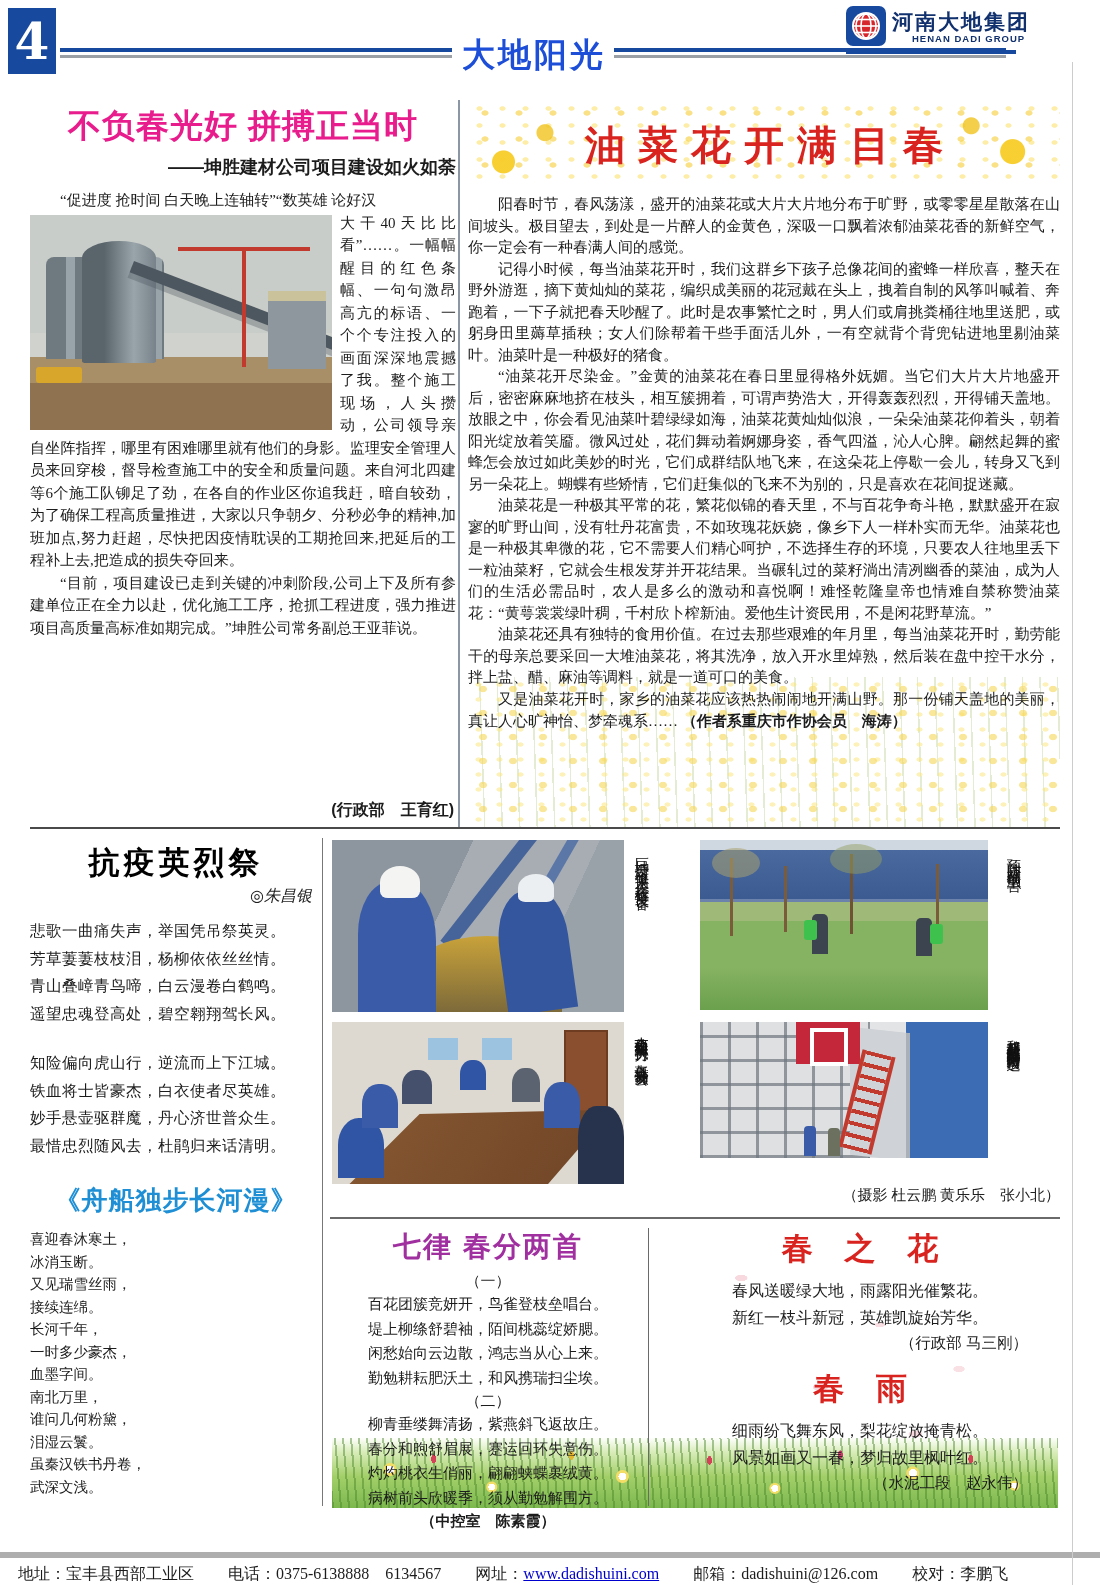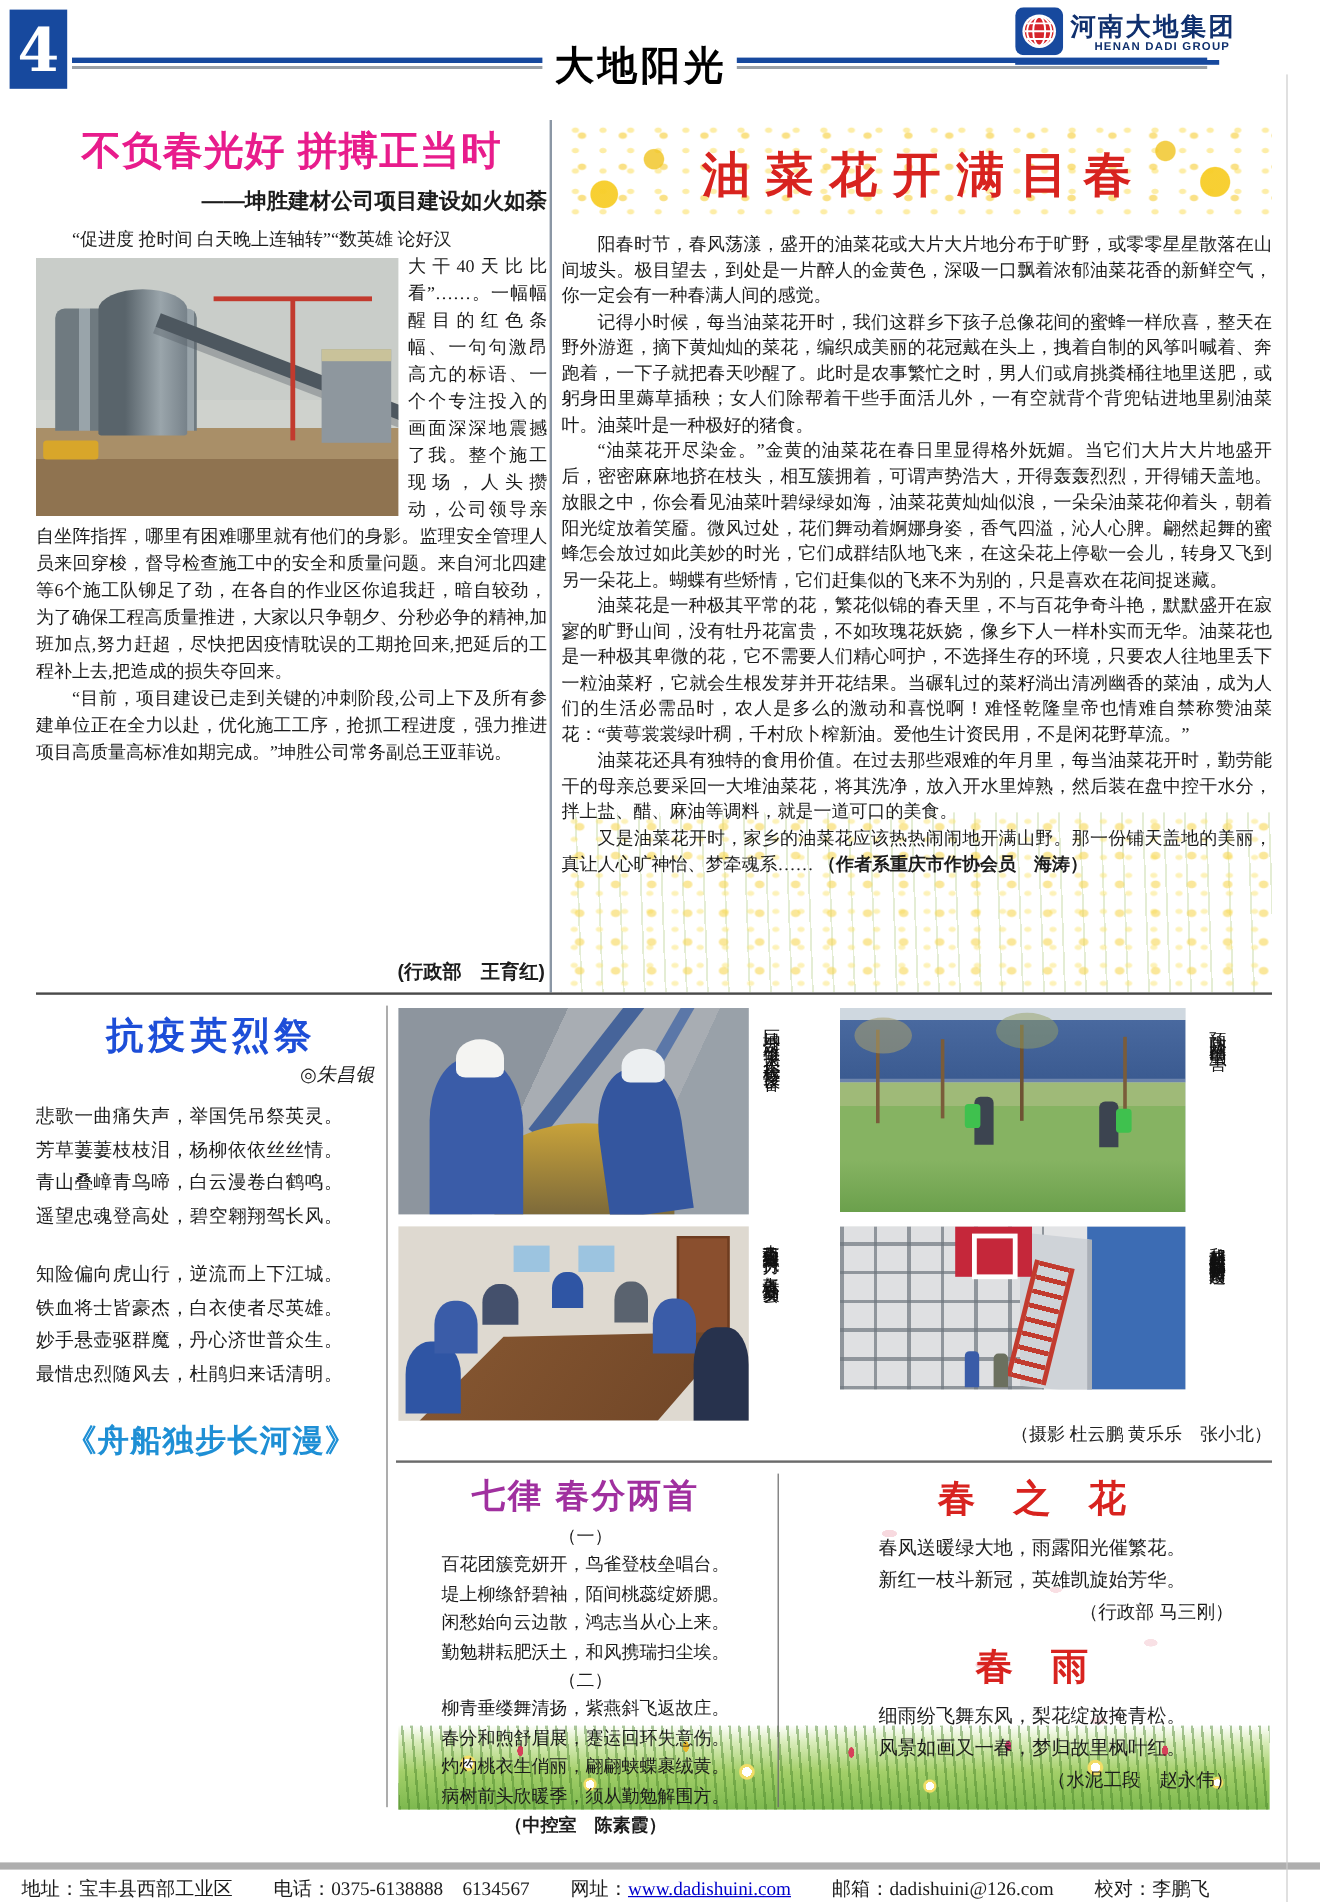--- a/index.html
+++ b/index.html
@@ -8,21 +8,21 @@
   .sans{font-family:"Liberation Sans","DejaVu Sans",sans-serif;}
   .abs{position:absolute;}
 
   
   .pagenum{left:8px;top:8px;width:48px;height:66px;background:#17499e;color:#fff;
            display:flex;align-items:center;justify-content:center;
            font:bold 50px "DejaVu Serif",serif;}
   .mline{height:10px;background:linear-gradient(#17499e 0 42%,transparent 42% 66%,#9aa0a6 66% 96%,transparent 96%);}
   .mline.l{left:60px;top:48px;width:392px;}
   .mline.r{left:614px;top:48px;width:392px;}
-  .mast-title{left:452px;top:33px;width:164px;text-align:center;color:#000000;
+  .mast-title{left:452px;top:33px;width:164px;text-align:center;color:#1d4ed8;
               font-weight:900;font-size:33px;letter-spacing:3px;}
   .logo{left:846px;top:6px;display:flex;align-items:center;gap:6px;}
   .logo-text .cn{font-weight:bold;font-size:21px;color:#10306e;letter-spacing:2px;line-height:22px;}
   .logo-text .en{font-weight:bold;font-size:9.5px;color:#10306e;letter-spacing:1px;line-height:12px;margin-left:20px;}
   .logo-bar{left:846px;top:50px;width:170px;height:4px;background:#17499e;}
 
   
   .art-left{left:30px;top:100px;width:426px;height:723px;overflow:hidden;}
   .art-left h1{margin:4px 0 6px;text-align:center;color:#e81c8c;font-size:33px;
                font-weight:900;letter-spacing:1px;font-family:"Liberation Sans",sans-serif;}
@@ -58,21 +58,21 @@
       radial-gradient(rgba(244,202,30,.6) 0 3.5px,transparent 4.5px),
       radial-gradient(rgba(250,220,70,.5) 0 2.5px,transparent 3.5px),
       repeating-linear-gradient(88deg,transparent 0 16px,rgba(150,185,90,.35) 16px 17.5px);
     background-size:30px 24px,21px 15px,auto;}
   .tail-byline{font-family:"Liberation Sans",sans-serif;font-weight:bold;}
 
   .hr-mid{left:30px;top:827px;width:1030px;height:2px;background:#4a4a4a;}
 
   
   .poemcol{left:30px;top:838px;width:292px;}
-  .poemcol h2{margin:4px 0 2px;text-align:center;color:#1d4ed8;font-size:31px;font-weight:900;
+  .poemcol h2{margin:4px 0 2px;text-align:center;color:#000000;font-size:31px;font-weight:900;
               letter-spacing:4px;font-family:"Liberation Sans",sans-serif;}
   .poemcol .author{text-align:right;font-style:italic;font-size:16px;margin:2px 10px 10px 0;}
   .pline{font-size:15.5px;line-height:27.5px;letter-spacing:.5px;}
   .stanza-gap{height:22px;}
   .river-title{margin:24px 0 10px;text-align:center;color:#1e8fd5;font-size:26px;font-weight:900;
                letter-spacing:1px;font-family:Liberation Serif, serif;}
   .river-cols{display:flex;gap:8px;}
   .river-cols .col{width:50%;}
   .rline{font-size:14.5px;line-height:22.5px;}
   .river-byline{text-align:right;font-weight:bold;font-size:15px;margin-top:2px;
@@ -226,20 +226,34 @@
     <div class="pline">青山叠嶂青鸟啼，白云漫卷白鹤鸣。</div>
     <div class="pline">遥望忠魂登高处，碧空翱翔驾长风。</div>
     <div class="stanza-gap"></div>
     <div class="pline">知险偏向虎山行，逆流而上下江城。</div>
     <div class="pline">铁血将士皆豪杰，白衣使者尽英雄。</div>
     <div class="pline">妙手悬壶驱群魔，丹心济世普众生。</div>
     <div class="pline">最惜忠烈随风去，杜鹃归来话清明。</div>
 
     <div class="river-title">《舟船独步长河漫》</div>
     <div class="river-cols">
+      <div class="col">
+        <div class="rline">喜迎春沐寒土，</div>
+        <div class="rline">冰消玉断。</div>
+        <div class="rline">又见瑞雪丝雨，</div>
+        <div class="rline">接续连绵。</div>
+        <div class="rline">长河千年，</div>
+        <div class="rline">一时多少豪杰，</div>
+        <div class="rline">血墨字间。</div>
+        <div class="rline">南北万里，</div>
+        <div class="rline">谁问几何粉黛，</div>
+        <div class="rline">泪湿云鬟。</div>
+        <div class="rline">虽秦汉铁书丹卷，</div>
+        <div class="rline">武深文浅。</div>
+      </div>
     </div>
   </div>
 
   <div class="abs vdiv-mid"></div>
 
   <div class="photo phB">
     <div class="shape" style="left:150px;top:-20px;width:14px;height:140px;background:#46649a;transform:rotate(38deg);"></div>
     <div class="shape" style="left:210px;top:-30px;width:10px;height:150px;background:#5b77a8;transform:rotate(30deg);"></div>
     <div class="shape" style="left:80px;top:96px;width:150px;height:76px;border-radius:50% 50% 0 0;
                 background:linear-gradient(180deg,#c8a23a,#7d6a3a);"></div>

